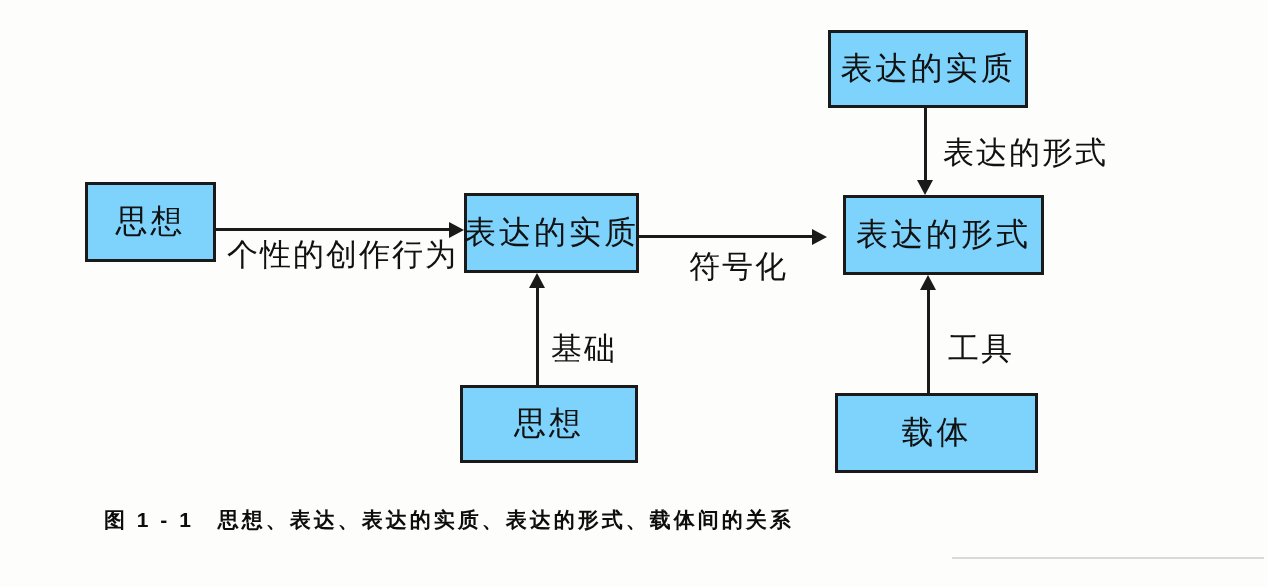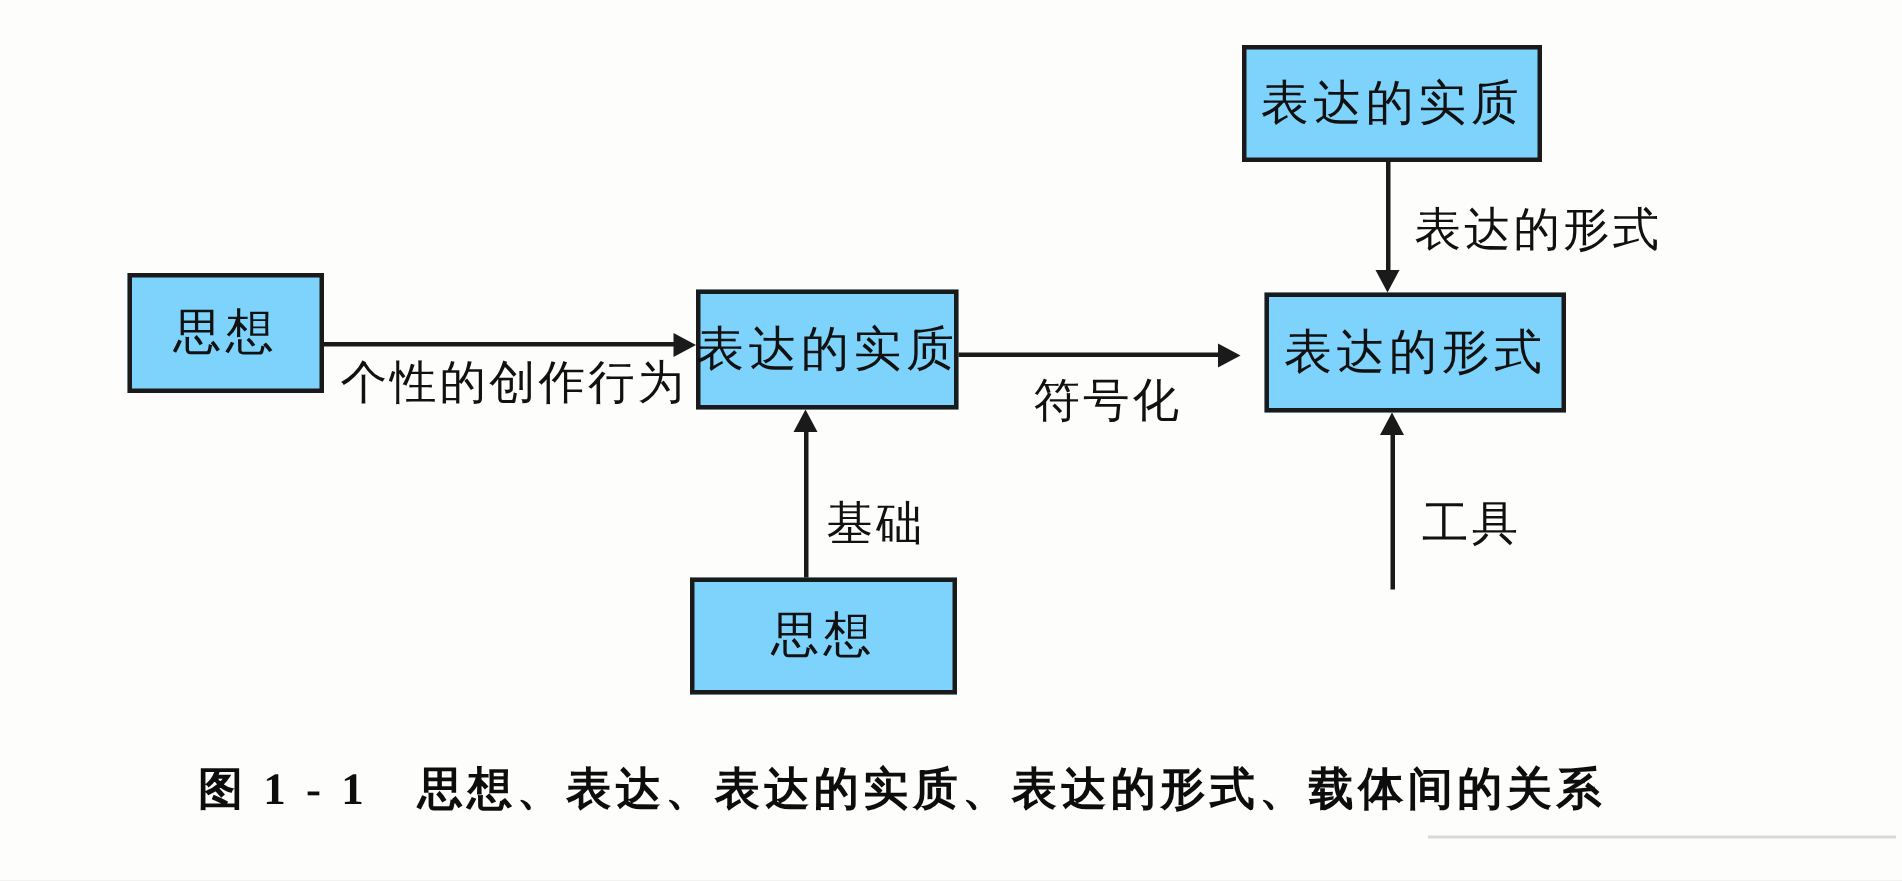--- a/index.html
+++ b/index.html
@@ -36,27 +36,26 @@
     position: absolute;
     font-size: 31px;
     letter-spacing: 2px;
     color: #111;
     white-space: nowrap;
   }
   .caption {
     position: absolute;
     left: 104px;
     top: 506px;
-    font-family: Liberation Serif, serif;
+    font-family: Liberation Sans, sans-serif;
     font-weight: bold;
-    font-size: 30px;
+    font-size: 21px;
     letter-spacing: 3px;
     color: #0d0d0d;
     white-space: nowrap;
-    margin-left: 28px;
   }
   .scan-artifact {
     position: absolute;
     left: 952px;
     top: 557px;
     width: 312px;
     height: 2px;
     background: #d9d9d5;
   }
 
@@ -81,20 +80,23 @@
   </div>
   <div class="node" id="node-expression-essence-top">
     <span>表达的实质</span>
   </div>
   <div class="node" id="node-expression-form">
     <span>表达的形式</span>
   </div>
   <div class="node" id="node-thought-bottom">
     <span>思想</span>
   </div>
+  <div class="node" id="node-carrier">
+    <span>载体</span>
+  </div>
 
   <div class="hline" style="left:216px; top:228px; width:234px;"></div>
   <div class="arrowhead right" style="left:449px; top:222px;"></div>
   <div class="edge-label" style="left:227px; top:234px;">个性的创作行为</div>
 
   <div class="hline" style="left:639px; top:235px; width:174px;"></div>
   <div class="arrowhead right" style="left:812px; top:229px;"></div>
   <div class="edge-label" style="left:689px; top:246px;font-family:Liberation Serif, serif;">符号化</div>
 
   <div class="vline" style="left:924px; top:108px; height:74px;"></div>

